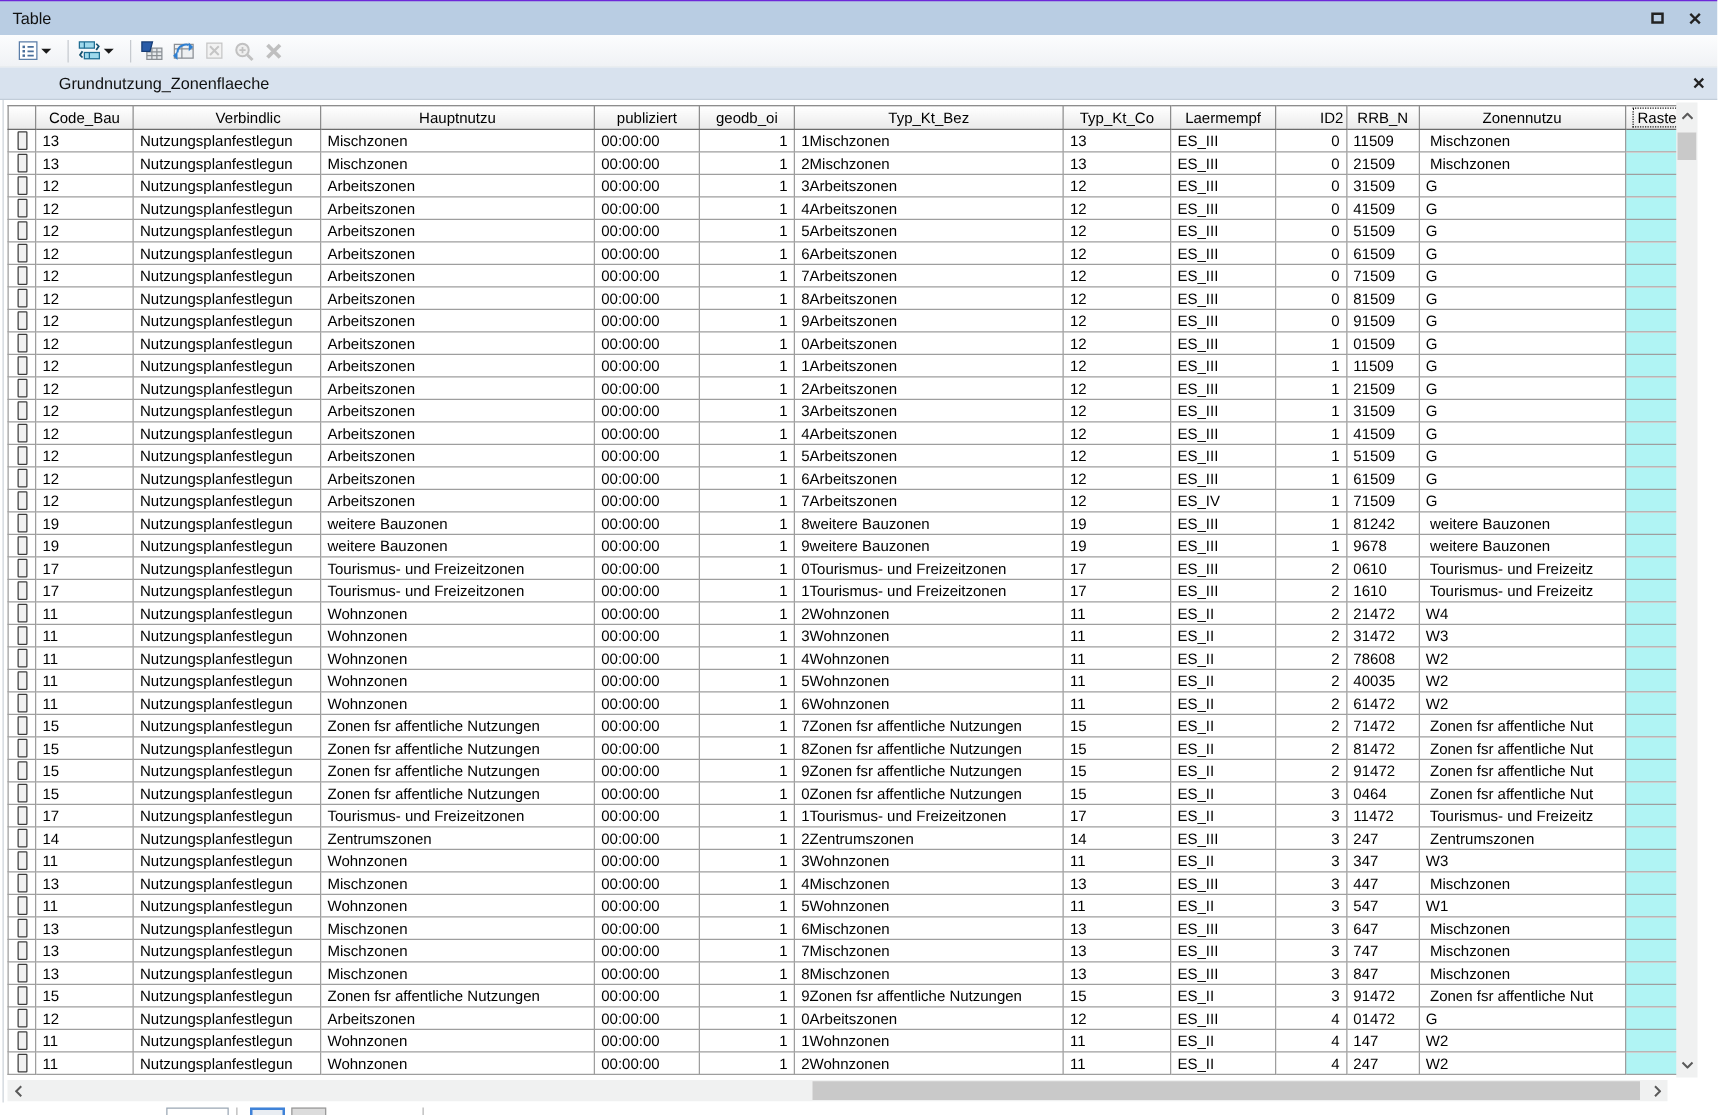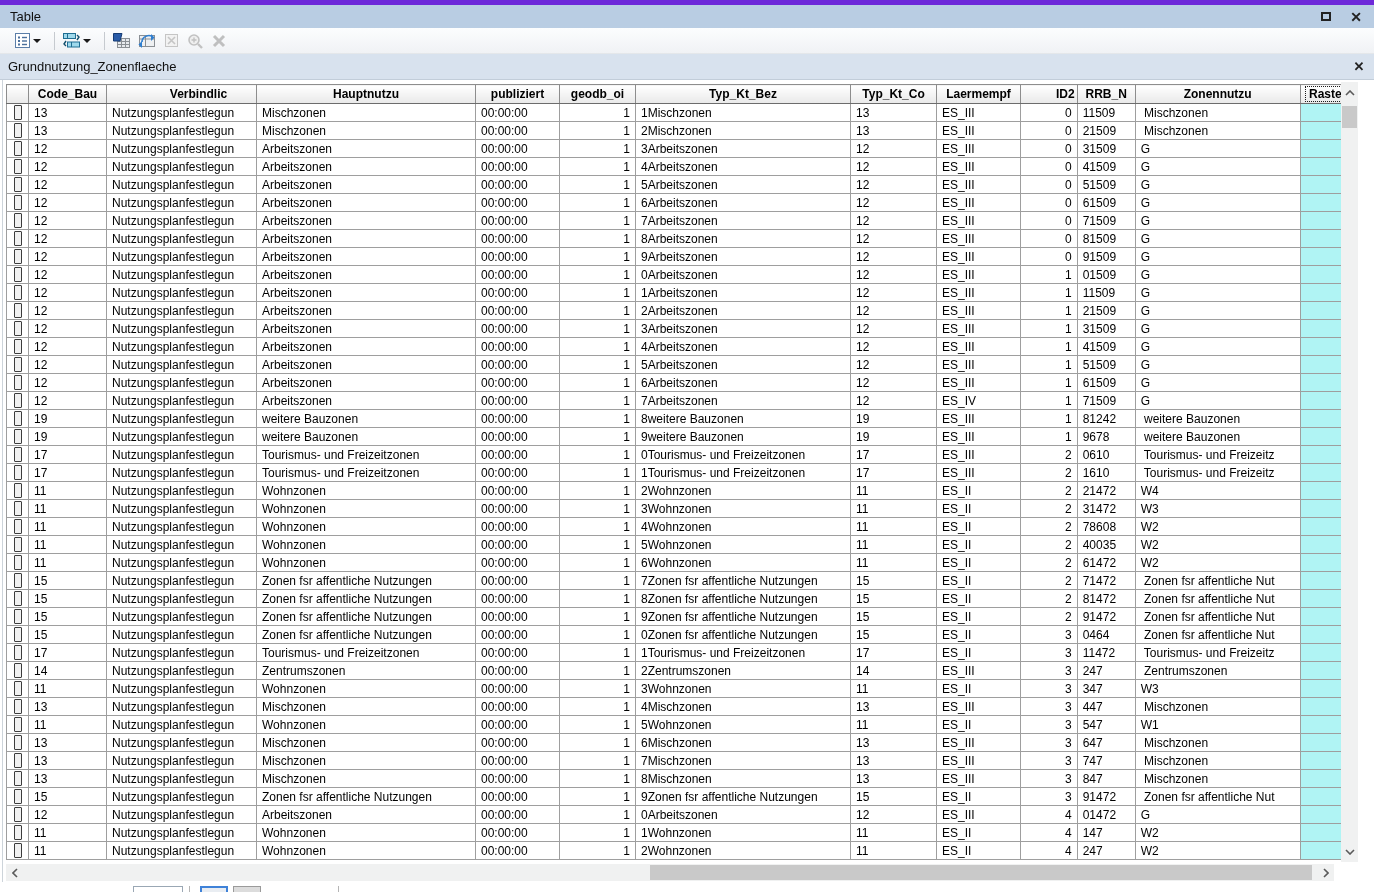--- a/index.html
+++ b/index.html
@@ -6,21 +6,21 @@
   html,body{margin:0;padding:0;}
   body{
     width:1374px;height:892px;overflow:hidden;
     font-family:"Liberation Sans",sans-serif;
     background:#ffffff;
   }
   .window{position:relative;width:1374px;height:892px;background:#fff;}
 
   
   .titlebar{
-    height:28px;background:#b9cde3;border-top:5px solid #6d28d9;
+    height:28px;background:#b9cde3;border-top:1px solid #6d28d9;
     display:flex;align-items:center;box-sizing:border-box;
     font-size:13px;color:#111;
   }
   .titlebar .title{padding-left:10px;flex:1;}
   .winbtn{width:24px;height:20px;display:flex;align-items:center;justify-content:center;margin-right:6px;cursor:default;}
   .maxglyph{width:10px;height:9px;border:2px solid #222;box-sizing:border-box;display:inline-block;}
   .closeglyph{font-size:14px;font-weight:bold;color:#222;line-height:1;}
 
   
   .toolbar{
@@ -30,38 +30,38 @@
   }
   .tbtn{height:22px;display:flex;align-items:center;justify-content:center;padding:0 2px;margin-right:2px;}
   .caret{width:0;height:0;border-left:4px solid transparent;border-right:4px solid transparent;border-top:4px solid #1a1a1a;margin:0 4px 0 2px;}
   .tsep{width:1px;height:18px;background:#c6cacf;margin:0 5px;}
   .disabled{opacity:.95;}
 
   
   .tabrow{
     height:26px;background:#d8e2ee;display:flex;align-items:center;
     box-sizing:border-box;border-bottom:1px solid #c2cdd9;
-    font-size:13px;color:#111;
+    font-size:13px;color:#111;padding-left:39px;
   }
   .tabrow .tablabel{padding-left:8px;flex:1;}
   .tabclose{width:22px;text-align:center;font-size:13px;font-weight:bold;color:#222;margin-right:4px;}
 
   
   .region{position:relative;width:1374px;height:812px;background:#fff;overflow:hidden;}
   .edge-line{position:absolute;left:2px;top:0;width:1px;height:812px;background:#cdd4da;}
 
   table.grid{
     position:absolute;left:6px;top:4px;border-collapse:collapse;table-layout:fixed;
     font-size:12px;color:#000;
   }
   table.grid th{
     height:19px;box-sizing:border-box;
     background:linear-gradient(#ffffff,#e9e9e9);
     border:1px solid #8d8d8d;border-bottom-color:#6c6c6c;
-    font-weight:bold;font-size:12px;padding:0 2px;text-align:center;
+    font-weight:normal;font-size:12px;padding:0 2px;text-align:center;
     white-space:pre;overflow:hidden;
   }
   table.grid td{
     height:17px;box-sizing:border-box;border:1px solid #9e9e9e;
     padding:0 5px;white-space:pre;overflow:hidden;line-height:16px;
   }
   td.left{text-align:left;} td.right{text-align:right;}
   td.raster{background:#b0f4f4;}
   th.selh,td.sel{border:none;background:#fff;width:22px;padding:0 2px 0 0;}
   .selbox{height:13px;border:1px solid #3c3c3c;background:#f1f1f1;border-radius:1px;margin:1px 1px 1px 2px;}

